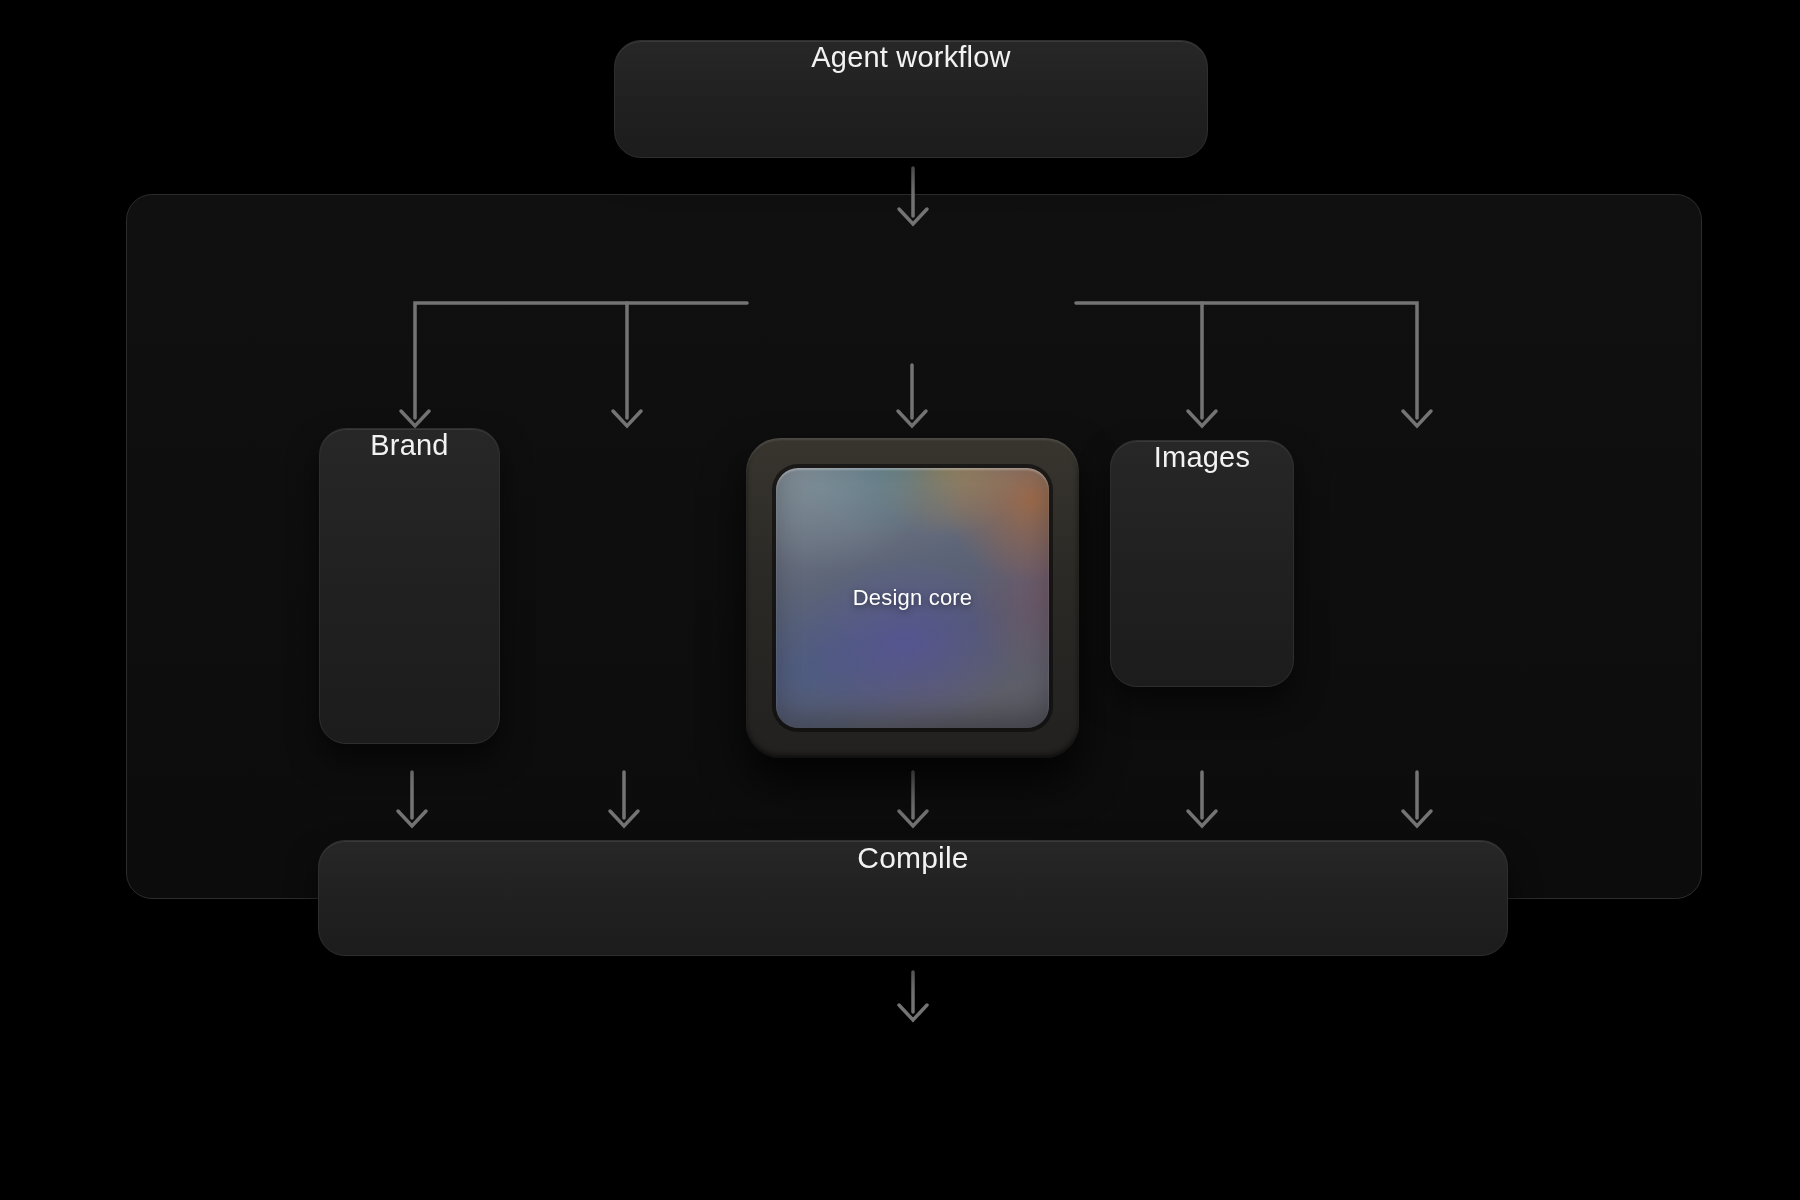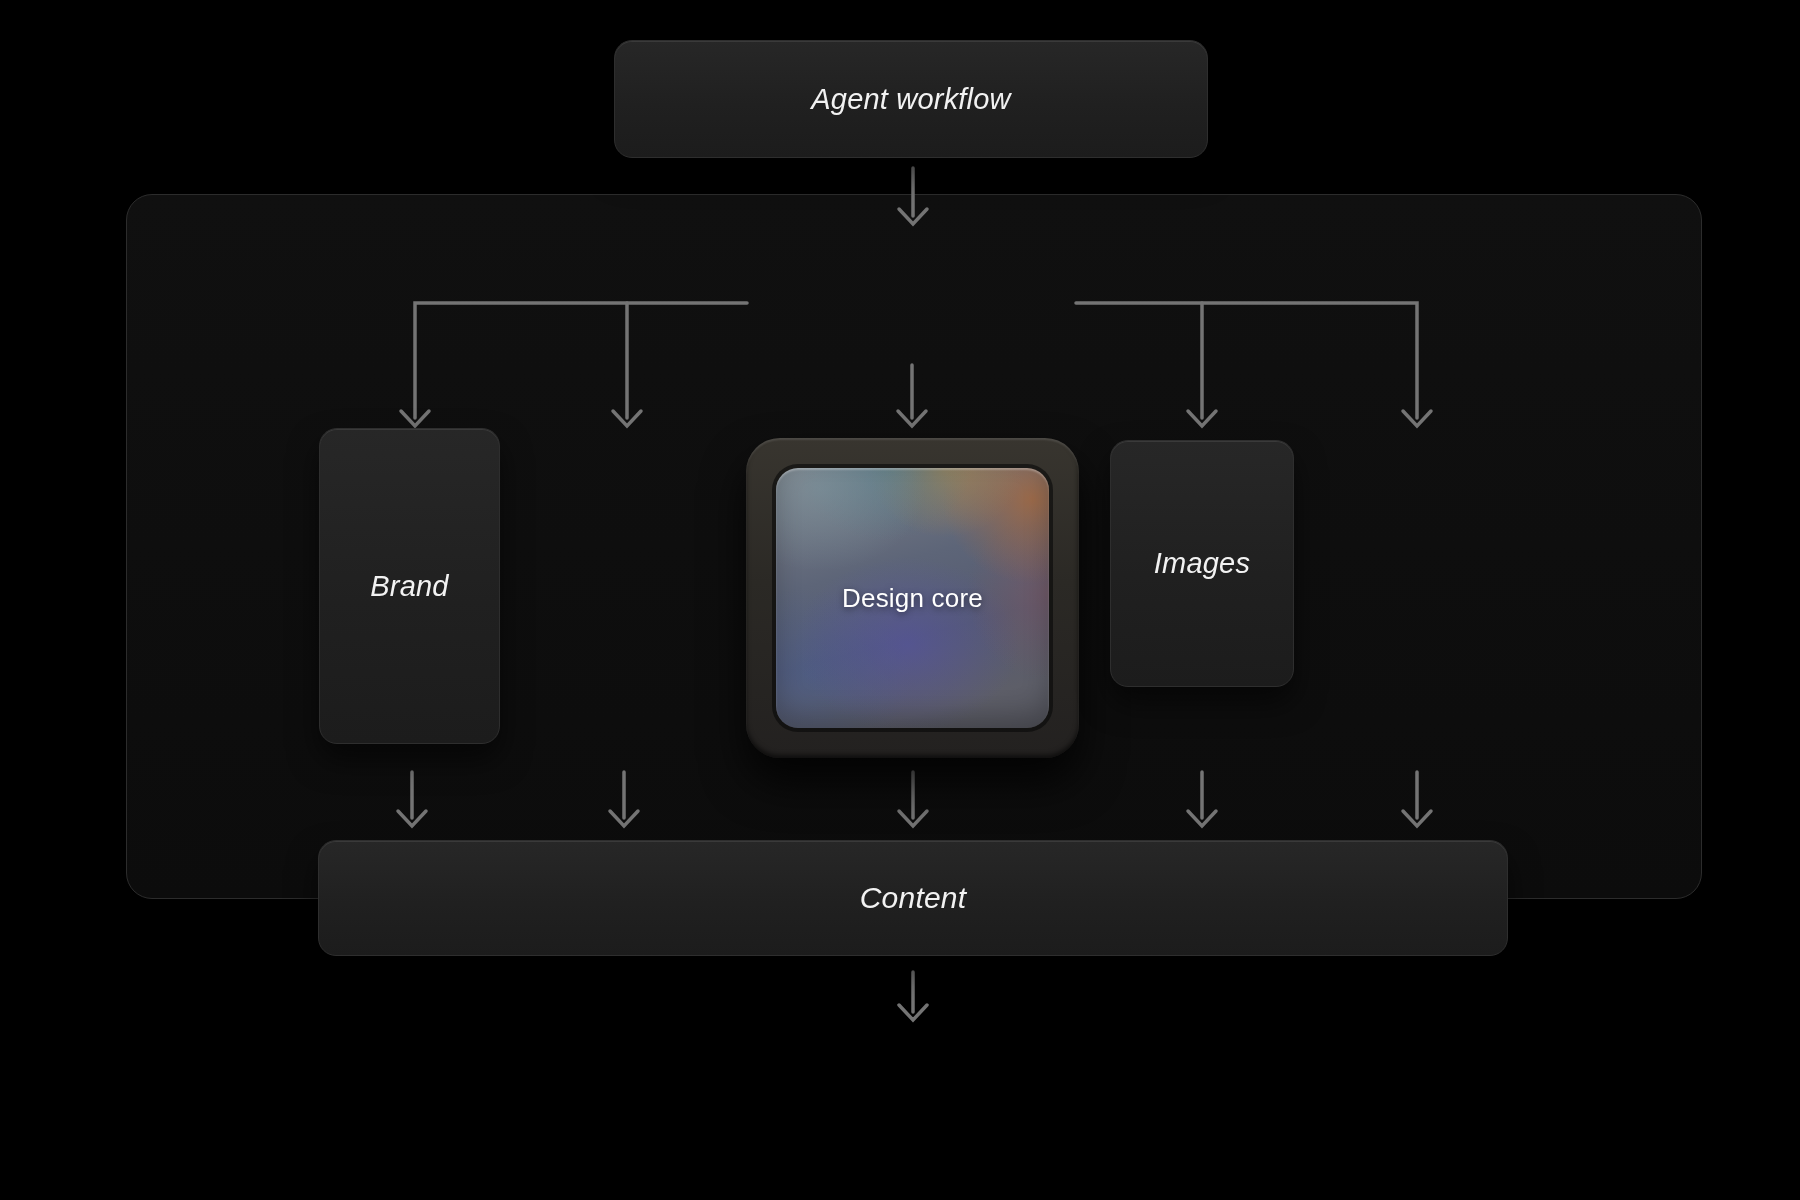--- a/index.html
+++ b/index.html
@@ -36,33 +36,31 @@
     fill: none;
     stroke: #747474;
     stroke-width: 3.5;
     stroke-linecap: round;
   }
 
   
   .node {
     position: absolute;
     display: flex;
-    align-items: center;
     justify-content: center;
     background: linear-gradient(180deg, #272727 0%, #202020 55%, #1c1c1c 100%);
     border: 1px solid #2e2e2e;
-    border-radius: 18px;
+    border-radius: 27px;
     box-sizing: border-box;
     box-shadow: inset 0 1px 0 rgba(255,255,255,0.09),
                 0 16px 30px rgba(0,0,0,0.55);
     color: #f2f2f2;
     font-size: 29px;
     letter-spacing: 0.2px;
     white-space: nowrap;
-    font-style: italic;
   }
 
   .node-workflow     { left: 614px;  top: 40px;   width: 594px;  height: 118px; }
   .node-orchestrator { left: 747px;  top: 243px;  width: 329px;  height: 114px; }
   .node-brand        { left: 319px;  top: 428px;  width: 181px;  height: 316px; }
   .node-content      { left: 534px;  top: 440px;  width: 180px;  height: 316px; }
   .node-images       { left: 1110px; top: 440px;  width: 184px;  height: 247px; }
   .node-code         { left: 1326px; top: 440px;  width: 182px;  height: 316px; }
   .node-compile      { left: 318px;  top: 840px;  width: 1190px; height: 116px; font-size: 30px; }
   .node-optimize     { left: 614px;  top: 1034px; width: 594px;  height: 119px; }
@@ -94,21 +92,21 @@
       radial-gradient(40% 45% at 100% 48%,rgba(133,85,92,0.50),   rgba(133,85,92,0)   75%),
       radial-gradient(55% 45% at 48% 68%, rgba(84,80,176,0.50),   rgba(84,80,176,0)   75%),
       radial-gradient(50% 45% at 12% 80%, rgba(70,94,148,0.45),   rgba(70,94,148,0)   75%),
       linear-gradient(165deg, #7f838a 0%, #5d6578 38%, #555a70 62%, #5d5e68 85%, #54555d 100%);
     box-shadow: 0 0 0 4px rgba(8,8,8,0.6),
                 inset 0 2px 2px rgba(255,255,255,0.28),
                 inset 0 -12px 26px rgba(0,0,0,0.22);
   }
   .core-label {
     color: #ffffff;
-    font-size: 26px;
+    font-size: 22px;
     letter-spacing: 0.2px;
     text-shadow: 0 2px 6px rgba(0,0,0,0.5);
   }
 </style>
 </head>
 <body>
 
 <div class="stage">
 
   <div class="group-container"></div>
@@ -167,17 +165,17 @@
       <span class="core-label">Design core</span>
     </div>
   </div>
 
   <div class="node node-images">
     <span>Images</span>
   </div>
 
 
   <div class="node node-compile">
-    <span>Content</span>
+    <span>Compile</span>
   </div>
 
 
 </div>
 
 </body></html>

